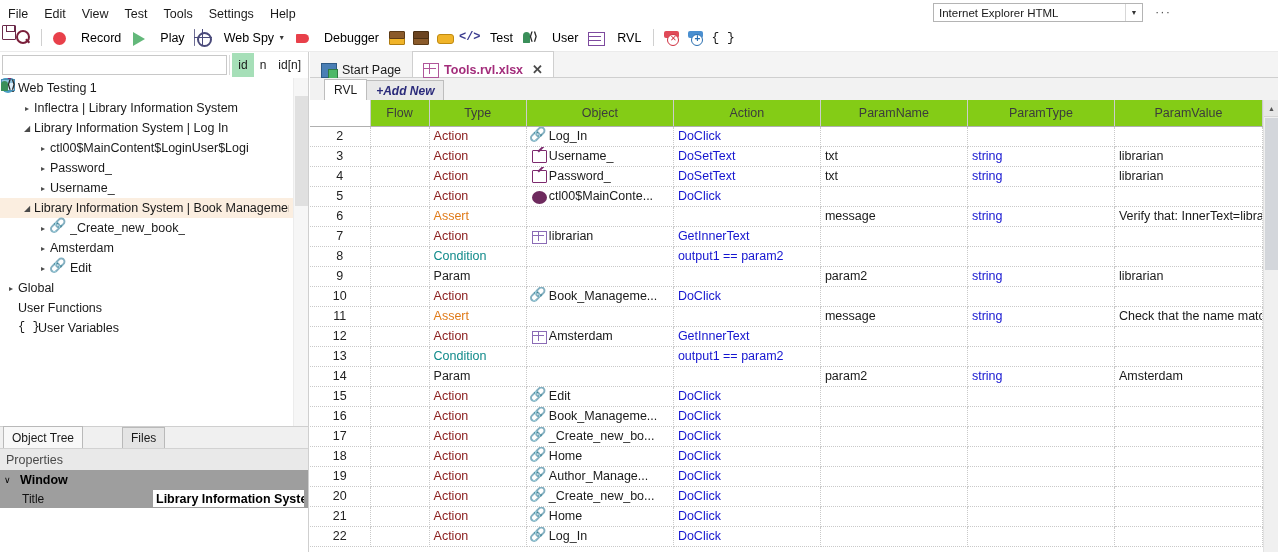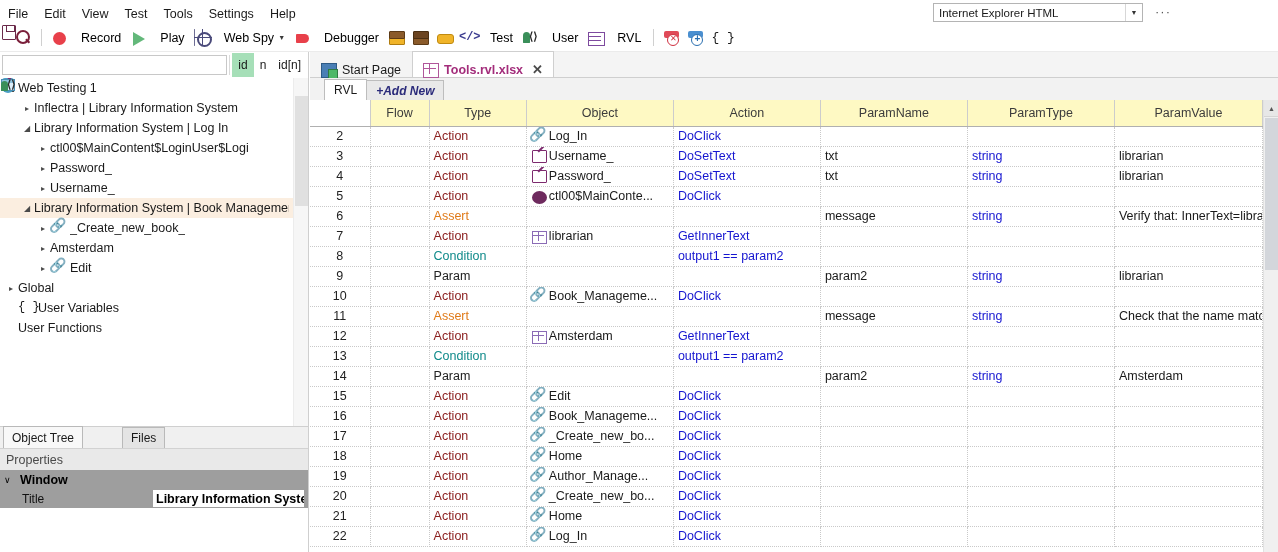--- a/index.html
+++ b/index.html
@@ -169,21 +169,21 @@
   .sheet-tab.active { background: #ffffff; height: 21px; }
   .sheet-tab.addnew { font-style: italic; font-weight: bold; color: #2a2a7a; margin-top: 11px; }
 
   
   .grid-wrap {
     position: absolute; left: 0; top: 48px; width: 968px; height: 452px;
     overflow: hidden; background: #fff;
   }
   table.grid { border-collapse: collapse; table-layout: fixed; width: 953px; }
   table.grid th {
-    height: 26px; background: #fef9c3; border-right: 1px solid #cccccc;
+    height: 26px; background: #84cc16; border-right: 1px solid #cccccc;
     border-bottom: 1px solid #b0b0b0; font-weight: normal; font-size: 12.5px;
     color: #3c3c3c; text-align: center; cursor: default;
   }
   table.grid td {
     height: 20px; border-right: 1px dotted #c9c9c9; border-bottom: 1px dotted #c9c9c9;
     font-size: 12.5px; padding: 0 4px; overflow: hidden; white-space: nowrap;
     vertical-align: middle; cursor: default; background: #fff;
   }
   td.c-rownum {
     background: #fafafa; text-align: center; color: #222; border-right: 1px solid #cfcfcf;
@@ -531,27 +531,27 @@
           <span class="tico i-link"></span>
           <span class="tlabel">Edit</span>
         </div>
         <div class="tnode" style="padding-left: 4px;">
           <span class="twist">▸</span>
           <span class="tico i-window"></span>
           <span class="tlabel">Global</span>
         </div>
         <div class="tnode" style="padding-left: 4px;">
           <span class="twist"></span>
+          <span class="tico i-userfn"></span>
+          <span class="tlabel">User Functions</span>
+        </div>
+        <div class="tnode" style="padding-left: 4px;">
+          <span class="twist"></span>
           <span class="tico i-braces"></span>
           <span class="tlabel">User Variables</span>
-        </div>
-        <div class="tnode" style="padding-left: 4px;">
-          <span class="twist"></span>
-          <span class="tico i-userfn"></span>
-          <span class="tlabel">User Functions</span>
         </div>
       </div>
     <div class="tree-vscroll">
       <div class="tree-vthumb"></div>
     </div>
 
     <div class="lp-tabs" id="lp-tabs">
         <div class="lp-tab active">Object Tree</div>
         <div class="lp-tab">Files</div>
       </div>

